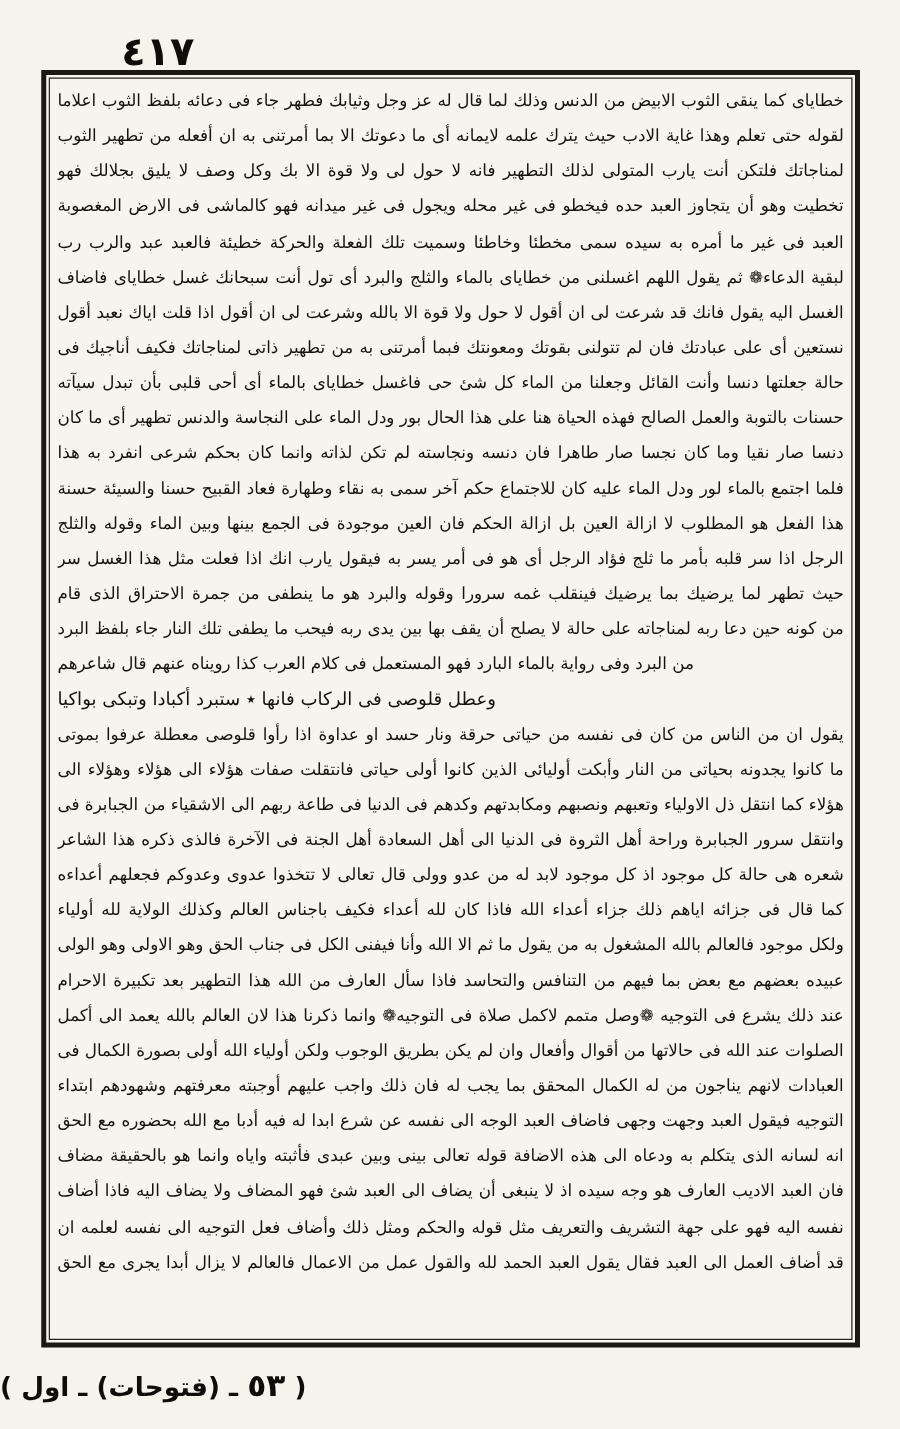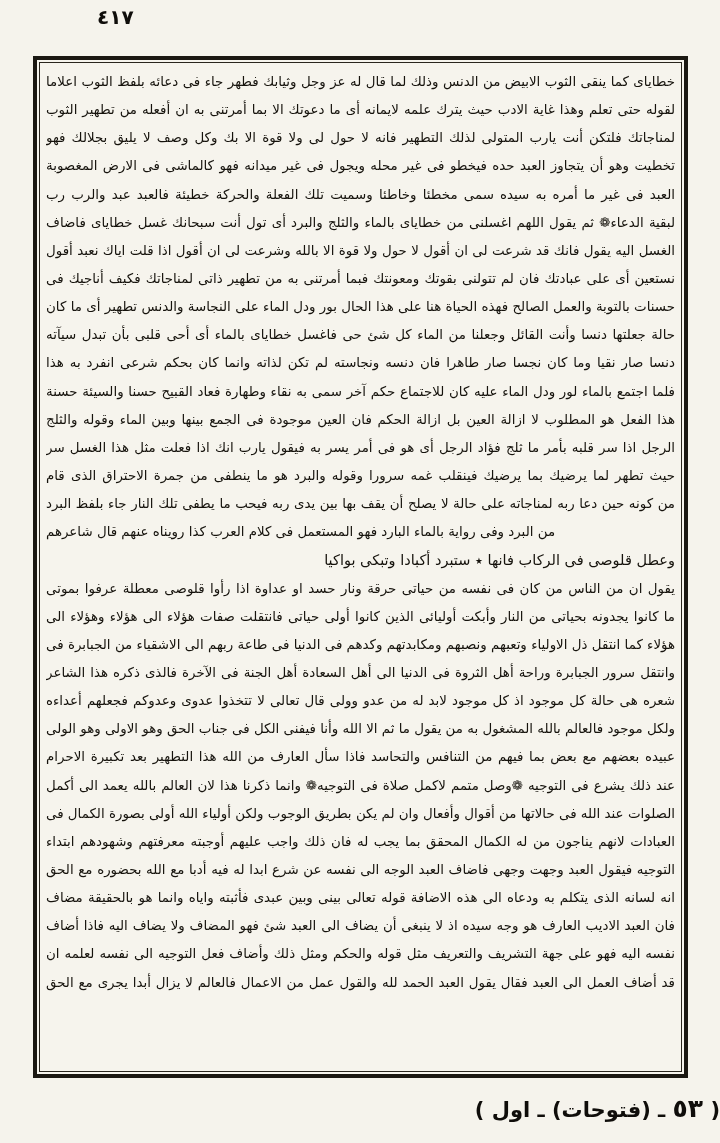--- a/index.html
+++ b/index.html
@@ -4,22 +4,22 @@
 <style>
   html,body{margin:0;padding:0;}
   body{
     width:720px;height:1143px;
     background:#f5f3ec;
     font-family:"DejaVu Sans",sans-serif;
     position:relative;overflow:hidden;
     color:#17140f;
   }
   .pagenum{
-    position:absolute;top:5px;left:97px;
-    font-size:20px;font-weight:bold;color:#0f0d0a;
+    position:absolute;top:22px;left:97px;
+    font-size:32px;font-weight:bold;color:#0f0d0a;
     letter-spacing:3px;
   }
   .frame{
     position:absolute;left:33px;top:56px;width:655px;height:1022px;
     border:4px solid #1b1812;box-sizing:border-box;
     background:#f6f4ed;
   }
   .frame-inner{
     position:absolute;left:2px;top:2px;right:2px;bottom:2px;
     border:1px solid #2a261e;pointer-events:none;
@@ -28,24 +28,24 @@
     position:absolute;left:9px;top:8px;right:9px;bottom:8px;
     direction:rtl;
   }
   .line{
     height:28.15px;line-height:28.15px;
     font-size:13.4px;color:#15120c;
     overflow:hidden;white-space:nowrap;
   }
   .line.j{white-space:normal;text-align:justify;text-align-last:justify;}
   .line.r{white-space:normal;text-align:left;}
-  .line.c{white-space:normal;text-align:right;font-size:14.5px;}
+  .line.c{white-space:normal;text-align:left;font-size:14.5px;}
   .footer{
     position:absolute;top:1094px;left:0;width:100%;
-    text-align:right;direction:rtl;
+    text-align:left;direction:rtl;
     font-size:21px;color:#0f0d0a;font-weight:bold;
   }
   .footer .num{font-size:25px;}
 </style>
 </head>
 <body>
 
 <div>
 
   <div class="pagenum">٤١٧</div>
@@ -54,35 +54,36 @@
     <div class="frame-inner"></div>
     <div class="textblock" id="lines">
         <div class="line j">خطاياى كما ينقى الثوب الابيض من الدنس وذلك لما قال له عز وجل وثيابك فطهر جاء فى دعائه بلفظ الثوب اعلاما للحق</div>
         <div class="line j">لقوله حتى تعلم وهذا غاية الادب حيث يترك علمه لايمانه أى ما دعوتك الا بما أمرتنى به ان أفعله من تطهير الثوب</div>
         <div class="line j">لمناجاتك فلتكن أنت يارب المتولى لذلك التطهير فانه لا حول لى ولا قوة الا بك وكل وصف لا يليق بجلالك فهو خطيئة من</div>
         <div class="line j">تخطيت وهو أن يتجاوز العبد حده فيخطو فى غير محله ويجول فى غير ميدانه فهو كالماشى فى الارض المغصوبة فاذا خطا</div>
         <div class="line j">العبد فى غير ما أمره به سيده سمى مخطئا وخاطئا وسميت تلك الفعلة والحركة خطيئة فالعبد عبد والرب رب ❁وصل</div>
         <div class="line j">لبقية الدعاء❁ ثم يقول اللهم اغسلنى من خطاياى بالماء والثلج والبرد أى تول أنت سبحانك غسل خطاياى فاضاف</div>
         <div class="line j">الغسل اليه يقول فانك قد شرعت لى ان أقول لا حول ولا قوة الا بالله وشرعت لى ان أقول اذا قلت اياك نعبد أقول واياك</div>
         <div class="line j">نستعين أى على عبادتك فان لم تتولنى بقوتك ومعونتك فبما أمرتنى به من تطهير ذاتى لمناجاتك فكيف أناجيك فى</div>
+        <div class="line j">حالة جعلتها دنسا وأنت القائل وجعلنا من الماء كل شئ حى فاغسل خطاياى بالماء أى أحى قلبى بأن تبدل سيآته</div>
         <div class="line j">حسنات بالتوبة والعمل الصالح فهذه الحياة هنا على هذا الحال بور ودل الماء على النجاسة والدنس تطهير أى ما كان</div>
-        <div class="line j">حالة جعلتها دنسا وأنت القائل وجعلنا من الماء كل شئ حى فاغسل خطاياى بالماء أى أحى قلبى بأن تبدل سيآته</div>
         <div class="line j">دنسا صار نقيا وما كان نجسا صار طاهرا فان دنسه ونجاسته لم تكن لذاته وانما كان بحكم شرعى انفرد به هذا الموطن</div>
         <div class="line j">فلما اجتمع بالماء لور ودل الماء عليه كان للاجتماع حكم آخر سمى به نقاء وطهارة فعاد القبيح حسنا والسيئة حسنة فمثل</div>
         <div class="line j">هذا الفعل هو المطلوب لا ازالة العين بل ازالة الحكم فان العين موجودة فى الجمع بينها وبين الماء وقوله والثلج يقال فى</div>
         <div class="line j">الرجل اذا سر قلبه بأمر ما ثلج فؤاد الرجل أى هو فى أمر يسر به فيقول يارب انك اذا فعلت مثل هذا الغسل سر قلبى</div>
         <div class="line j">حيث تطهر لما يرضيك بما يرضيك فينقلب غمه سرورا وقوله والبرد هو ما ينطفى من جمرة الاحتراق الذى قام بالقلب</div>
         <div class="line j">من كونه حين دعا ربه لمناجاته على حالة لا يصلح أن يقف بها بين يدى ربه فيحب ما يطفى تلك النار جاء بلفظ البرد</div>
         <div class="line r">من البرد وفى رواية بالماء البارد فهو المستعمل فى كلام العرب كذا رويناه عنهم قال شاعرهم</div>
         <div class="line c">وعطل قلوصى فى الركاب فانها ٭ ستبرد أكبادا وتبكى بواكيا</div>
         <div class="line j">يقول ان من الناس من كان فى نفسه من حياتى حرقة ونار حسد او عداوة اذا رأوا قلوصى معطلة عرفوا بموتى فبرد عنهم</div>
         <div class="line j">ما كانوا يجدونه بحياتى من النار وأبكت أوليائى الذين كانوا أولى حياتى فانتقلت صفات هؤلاء الى هؤلاء وهؤلاء الى</div>
         <div class="line j">هؤلاء كما انتقل ذل الاولياء وتعبهم ونصبهم ومكابدتهم وكدهم فى الدنيا فى طاعة ربهم الى الاشقياء من الجبابرة فى النار</div>
         <div class="line j">وانتقل سرور الجبابرة وراحة أهل الثروة فى الدنيا الى أهل السعادة أهل الجنة فى الآخرة فالذى ذكره هذا الشاعر فى</div>
         <div class="line j">شعره هى حالة كل موجود اذ كل موجود لابد له من عدو وولى قال تعالى لا تتخذوا عدوى وعدوكم فجعلهم أعداءه</div>
+        <div class="line j">كما قال فى جزائه اياهم ذلك جزاء أعداء الله فاذا كان لله أعداء فكيف باجناس العالم وكذلك الولاية لله أولياء</div>
         <div class="line j">ولكل موجود فالعالم بالله المشغول به من يقول ما ثم الا الله وأنا فيفنى الكل فى جناب الحق وهو الاولى وهو الولى حقا</div>
         <div class="line j">عبيده بعضهم مع بعض بما فيهم من التنافس والتحاسد فاذا سأل العارف من الله هذا التطهير بعد تكبيرة الاحرام</div>
         <div class="line j">عند ذلك يشرع فى التوجيه ❁وصل متمم لاكمل صلاة فى التوجيه❁ وانما ذكرنا هذا لان العالم بالله يعمد الى أكمل</div>
         <div class="line j">الصلوات عند الله فى حالاتها من أقوال وأفعال وان لم يكن بطريق الوجوب ولكن أولياء الله أولى بصورة الكمال فى</div>
         <div class="line j">العبادات لانهم يناجون من له الكمال المحقق بما يجب له فان ذلك واجب عليهم أوجبته معرفتهم وشهودهم ابتداء</div>
         <div class="line j">التوجيه فيقول العبد وجهت وجهى فاضاف العبد الوجه الى نفسه عن شرع ابدا له فيه أدبا مع الله بحضوره مع الحق فى</div>
         <div class="line j">انه لسانه الذى يتكلم به ودعاه الى هذه الاضافة قوله تعالى بينى وبين عبدى فأثبته واياه وانما هو بالحقيقة مضاف الى سيده</div>
         <div class="line j">فان العبد الاديب العارف هو وجه سيده اذ لا ينبغى أن يضاف الى العبد شئ فهو المضاف ولا يضاف اليه فاذا أضاف السيد</div>
         <div class="line j">نفسه اليه فهو على جهة التشريف والتعريف مثل قوله والحكم ومثل ذلك وأضاف فعل التوجيه الى نفسه لعلمه ان الله</div>
         <div class="line j">قد أضاف العمل الى العبد فقال يقول العبد الحمد لله والقول عمل من الاعمال فالعالم لا يزال أبدا يجرى مع الحق على</div>

